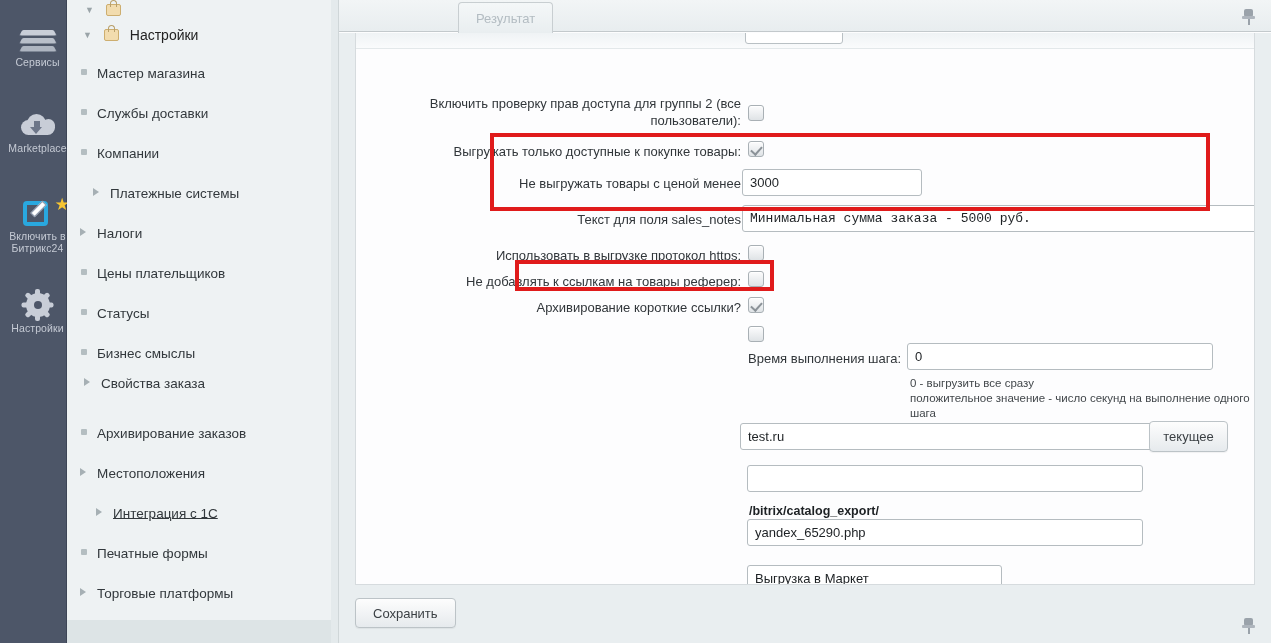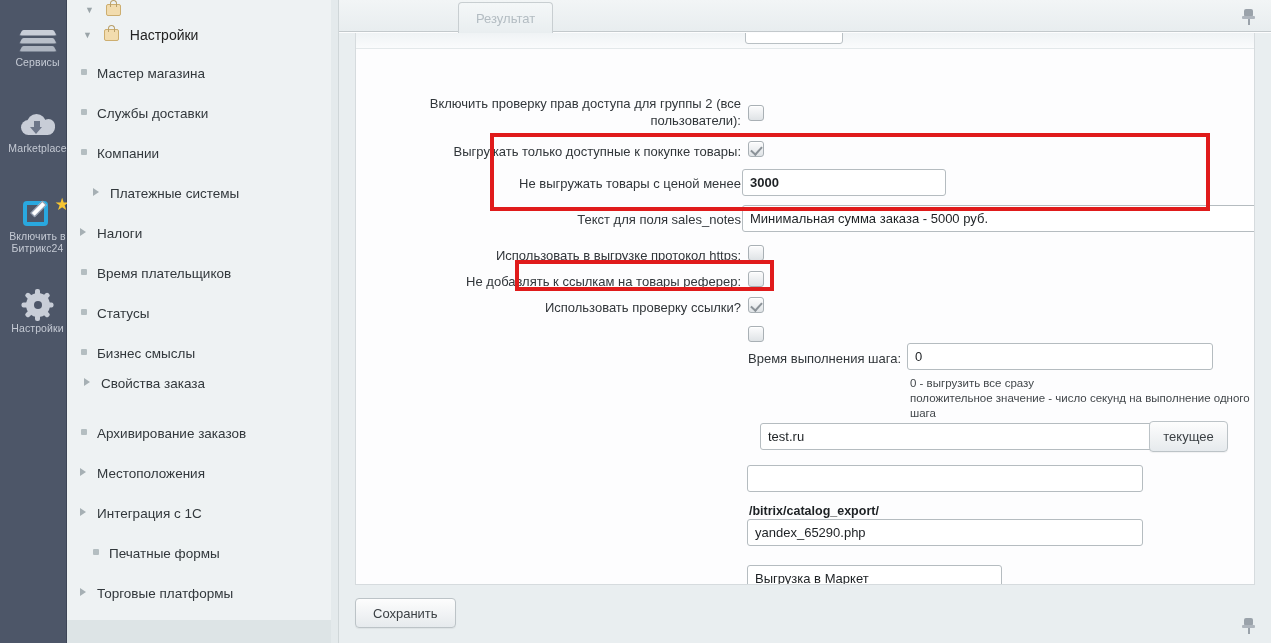--- a/index.html
+++ b/index.html
@@ -305,28 +305,28 @@
       <span class="tw-folder"><span class="bag"></span><span class="handle"></span></span>
       <span class="tree-label">Настройки</span>
     </div>
 
     <div id="tree-items">
         <div class="tree-node child" style="position: absolute; top: 58px; left: 0px; right: 7px; padding-left: 0px;"><span class="tw-bullet"></span><span class="tree-label">Мастер магазина</span></div>
         <div class="tree-node child" style="position: absolute; top: 98px; left: 0px; right: 7px; padding-left: 0px;"><span class="tw-bullet"></span><span class="tree-label">Службы доставки</span></div>
         <div class="tree-node child" style="position: absolute; top: 138px; left: 0px; right: 7px; padding-left: 0px;"><span class="tw-bullet"></span><span class="tree-label">Компании</span></div>
         <div class="tree-node child" style="position: absolute; top: 178px; left: 0px; right: 7px; padding-left: 13px;"><span class="tree-child-arrow"></span><span class="tree-label">Платежные системы</span></div>
         <div class="tree-node child" style="position: absolute; top: 218px; left: 0px; right: 7px; padding-left: 0px;"><span class="tree-child-arrow"></span><span class="tree-label">Налоги</span></div>
-        <div class="tree-node child" style="position: absolute; top: 258px; left: 0px; right: 7px; padding-left: 0px;"><span class="tw-bullet"></span><span class="tree-label">Время плательщиков</span></div>
+        <div class="tree-node child" style="position: absolute; top: 258px; left: 0px; right: 7px; padding-left: 0px;"><span class="tw-bullet"></span><span class="tree-label">Цены плательщиков</span></div>
         <div class="tree-node child" style="position: absolute; top: 298px; left: 0px; right: 7px; padding-left: 0px;"><span class="tw-bullet"></span><span class="tree-label">Статусы</span></div>
         <div class="tree-node child" style="position: absolute; top: 338px; left: 0px; right: 7px; padding-left: 0px;"><span class="tw-bullet"></span><span class="tree-label">Бизнес смыслы</span></div>
         <div class="tree-node child" style="position: absolute; top: 368px; left: 0px; right: 7px; padding-left: 4px;"><span class="tree-child-arrow"></span><span class="tree-label">Свойства заказа</span></div>
         <div class="tree-node child" style="position: absolute; top: 418px; left: 0px; right: 7px; padding-left: 0px;"><span class="tw-bullet"></span><span class="tree-label">Архивирование заказов</span></div>
         <div class="tree-node child" style="position: absolute; top: 458px; left: 0px; right: 7px; padding-left: 0px;"><span class="tree-child-arrow"></span><span class="tree-label">Местоположения</span></div>
-        <div class="tree-node child" style="position: absolute; top: 498px; left: 0px; right: 7px; padding-left: 0px;"><span class="tree-child-arrow"></span><span class="tree-label">Интеграция с 1С</span></div>
-        <div class="tree-node child" style="position: absolute; top: 538px; left: 0px; right: 18px; padding-left: 12px;"><span class="tw-bullet"></span><span class="tree-label">Печатные формы</span></div>
+        <div class="tree-node child" style="position: absolute; top: 498px; left: 0px; right: 7px; padding-left: 16px; text-decoration: underline;"><span class="tree-child-arrow"></span><span class="tree-label">Интеграция с 1С</span></div>
+        <div class="tree-node child" style="position: absolute; top: 538px; left: 0px; right: 18px; padding-left: 0px;"><span class="tw-bullet"></span><span class="tree-label">Печатные формы</span></div>
         <div class="tree-node child" style="position: absolute; top: 578px; left: 0px; right: 7px; padding-left: 0px;"><span class="tree-child-arrow"></span><span class="tree-label">Торговые платформы</span></div>
         <div class="tree-node child" style="position: absolute; top: 618px; left: 0px; right: 7px; padding-left: 0px;"><span class="tree-child-arrow"></span><span class="tree-label">Цены</span></div>
       </div>
 
     <div class="tree-node selected" style="position:absolute;top:620px;left:0;right:7px;height:40px;"></div>
 
     <div class="tree-scroll-track"></div>
   </div>
 
   <div class="main">
@@ -361,43 +361,43 @@
             <span>Включить проверку прав доступа для группы 2 (все</span><br>
             <span>пользователи):</span>
           </div>
         </div>
         <span class="cb" style="position:absolute;top:56px;left:392px;"></span>
 
         <div class="lbl" style="position:absolute;top:94px;left:40px;width:345px;">Выгружать только доступные к покупке товары:</div>
         <span class="cb on" style="position:absolute;top:92px;left:392px;"></span>
 
         <div class="lbl" style="position:absolute;top:126px;left:130px;width:255px;">Не выгружать товары с ценой менее</div>
-        <input class="inp" style="position: absolute; top: 120px; left: 386px; width: 204px; font-weight: bold;" value="3000">
+        <input class="inp" style="position: absolute; top: 120px; left: 386px; width: 180px;" value="3000">
 
         <div class="lbl" style="position:absolute;top:162px;left:130px;width:255px;">Текст для поля sales_notes</div>
-        <input class="inp" style="position: absolute; top: 156px; left: 386px; width: 516px;" value="Минимальная сумма заказа - 5000 руб.">
+        <input class="inp" style="position: absolute; top: 156px; left: 386px; width: 516px; font-family: Liberation Mono, monospace;" value="Минимальная сумма заказа - 5000 руб.">
 
         <div class="lbl" style="position:absolute;top:198px;left:40px;width:345px;">Использовать в выгрузке протокол https:</div>
         <span class="cb" style="position:absolute;top:196px;left:392px;"></span>
 
         <div class="lbl" style="position:absolute;top:224px;left:40px;width:345px;">Не добавлять к ссылкам на товары реферер:</div>
         <span class="cb" style="position:absolute;top:222px;left:392px;"></span>
 
-        <div class="lbl" style="position:absolute;top:250px;left:140px;width:245px;">Использовать проверку ссылки?</div>
+        <div class="lbl" style="position:absolute;top:250px;left:140px;width:245px;">Архивирование короткие ссылки?</div>
         <span class="cb on" style="position:absolute;top:248px;left:392px;"></span>
 
         <span class="cb" style="position:absolute;top:277px;left:392px;"></span>
 
         <div class="lbl" style="position:absolute;top:301px;left:140px;width:405px;">Время выполнения шага:</div>
         <input class="inp" style="position: absolute; top: 294px; left: 551px; width: 306px;" value="0">
         <div class="hint" style="position:absolute;top:327px;left:554px;">0 - выгрузить все сразу</div>
         <div class="hint" style="position:absolute;top:342px;left:554px;">положительное значение - число секунд на выполнение одного шага</div>
 
         <div class="lbl" style="position:absolute;top:380px;left:140px;width:445px;">Доменное имя:</div>
-        <input class="inp" style="position: absolute; top: 374px; left: 404px; width: 444px;" value="test.ru">
+        <input class="inp" style="position: absolute; top: 374px; left: 384px; width: 444px;" value="test.ru">
         <button class="btn" style="position:absolute;top:372px;left:793px;width:79px;height:31px;">текущее</button>
 
         <div class="lbl" style="position:absolute;top:422px;left:140px;width:445px;">Название компании</div>
         <input class="inp" style="position: absolute; top: 416px; left: 391px; width: 396px;" value="">
 
         <div class="pathlbl" style="position:absolute;top:455px;left:393px;">/bitrix/catalog_export/</div>
         <div class="lbl" style="position:absolute;top:476px;left:140px;width:445px;">Сохранить в файл:</div>
         <input class="inp" style="position: absolute; top: 470px; left: 391px; width: 396px;" value="yandex_65290.php">
 
         <div class="lbl" style="position:absolute;top:522px;left:140px;width:445px;">Имя профиля:</div>

